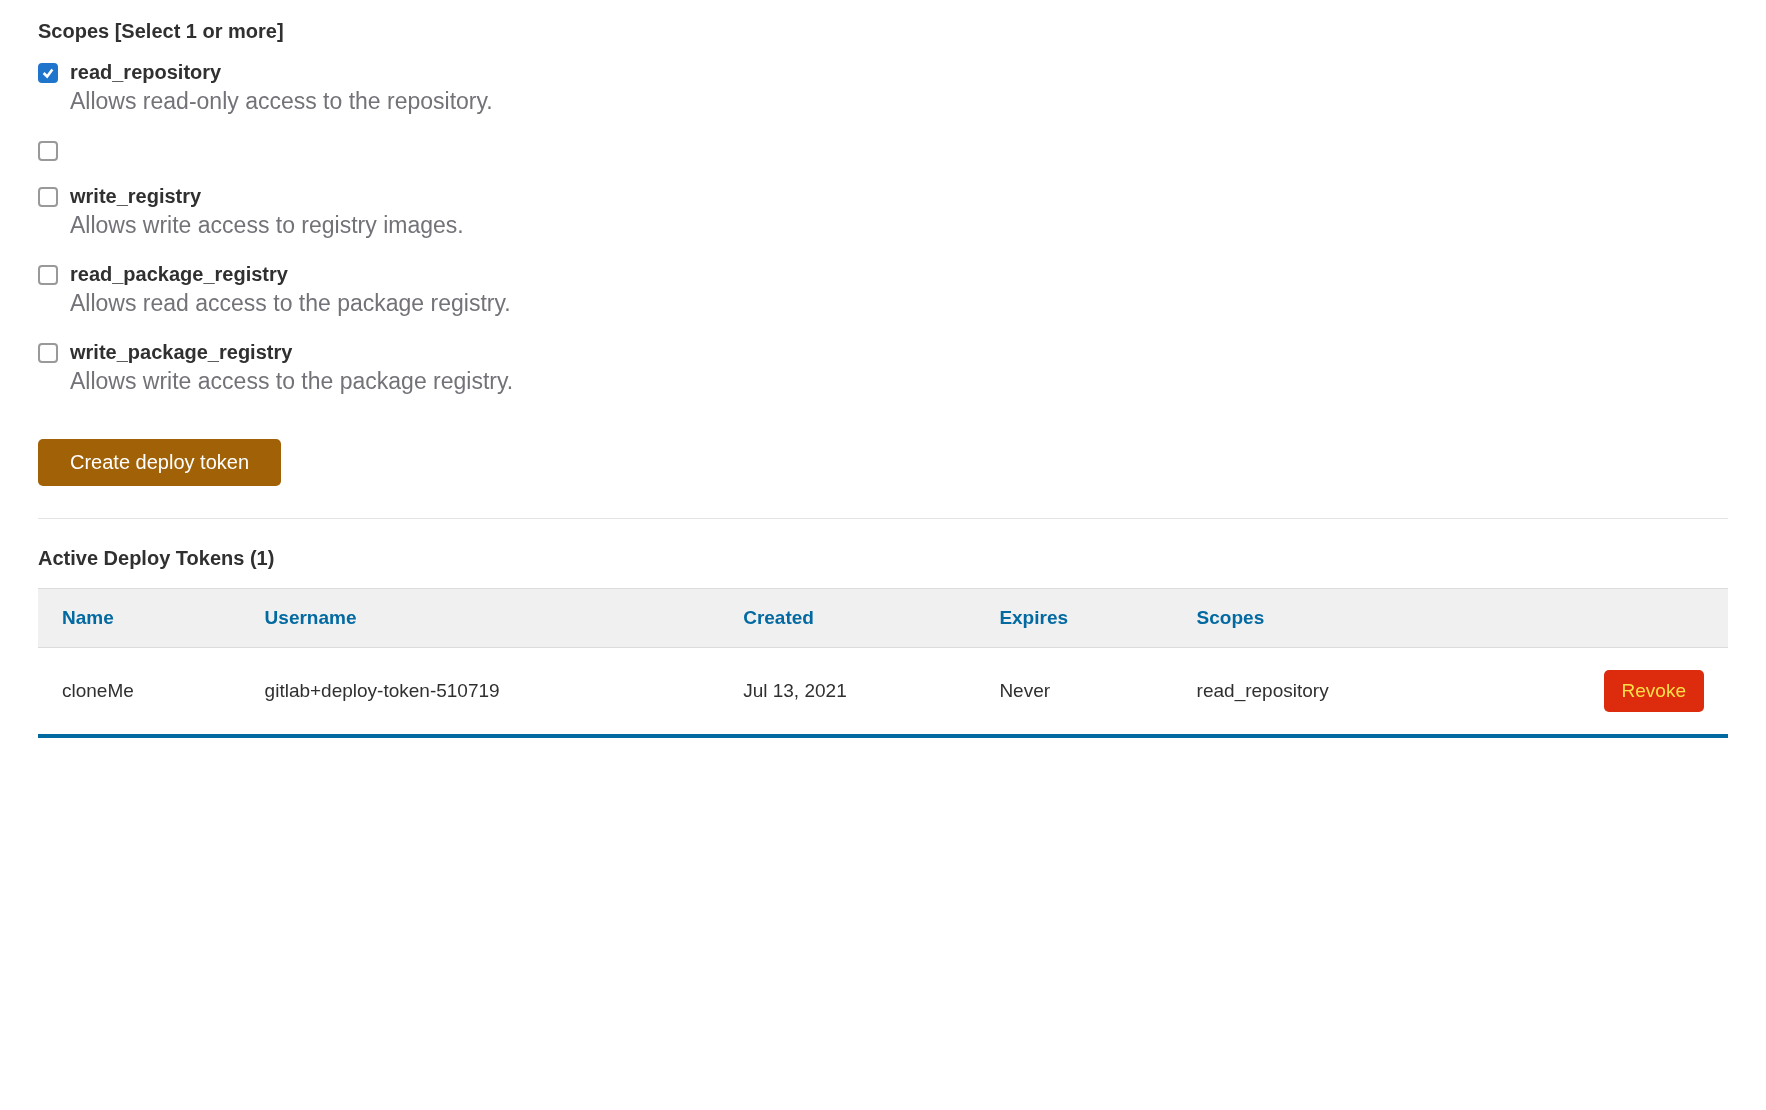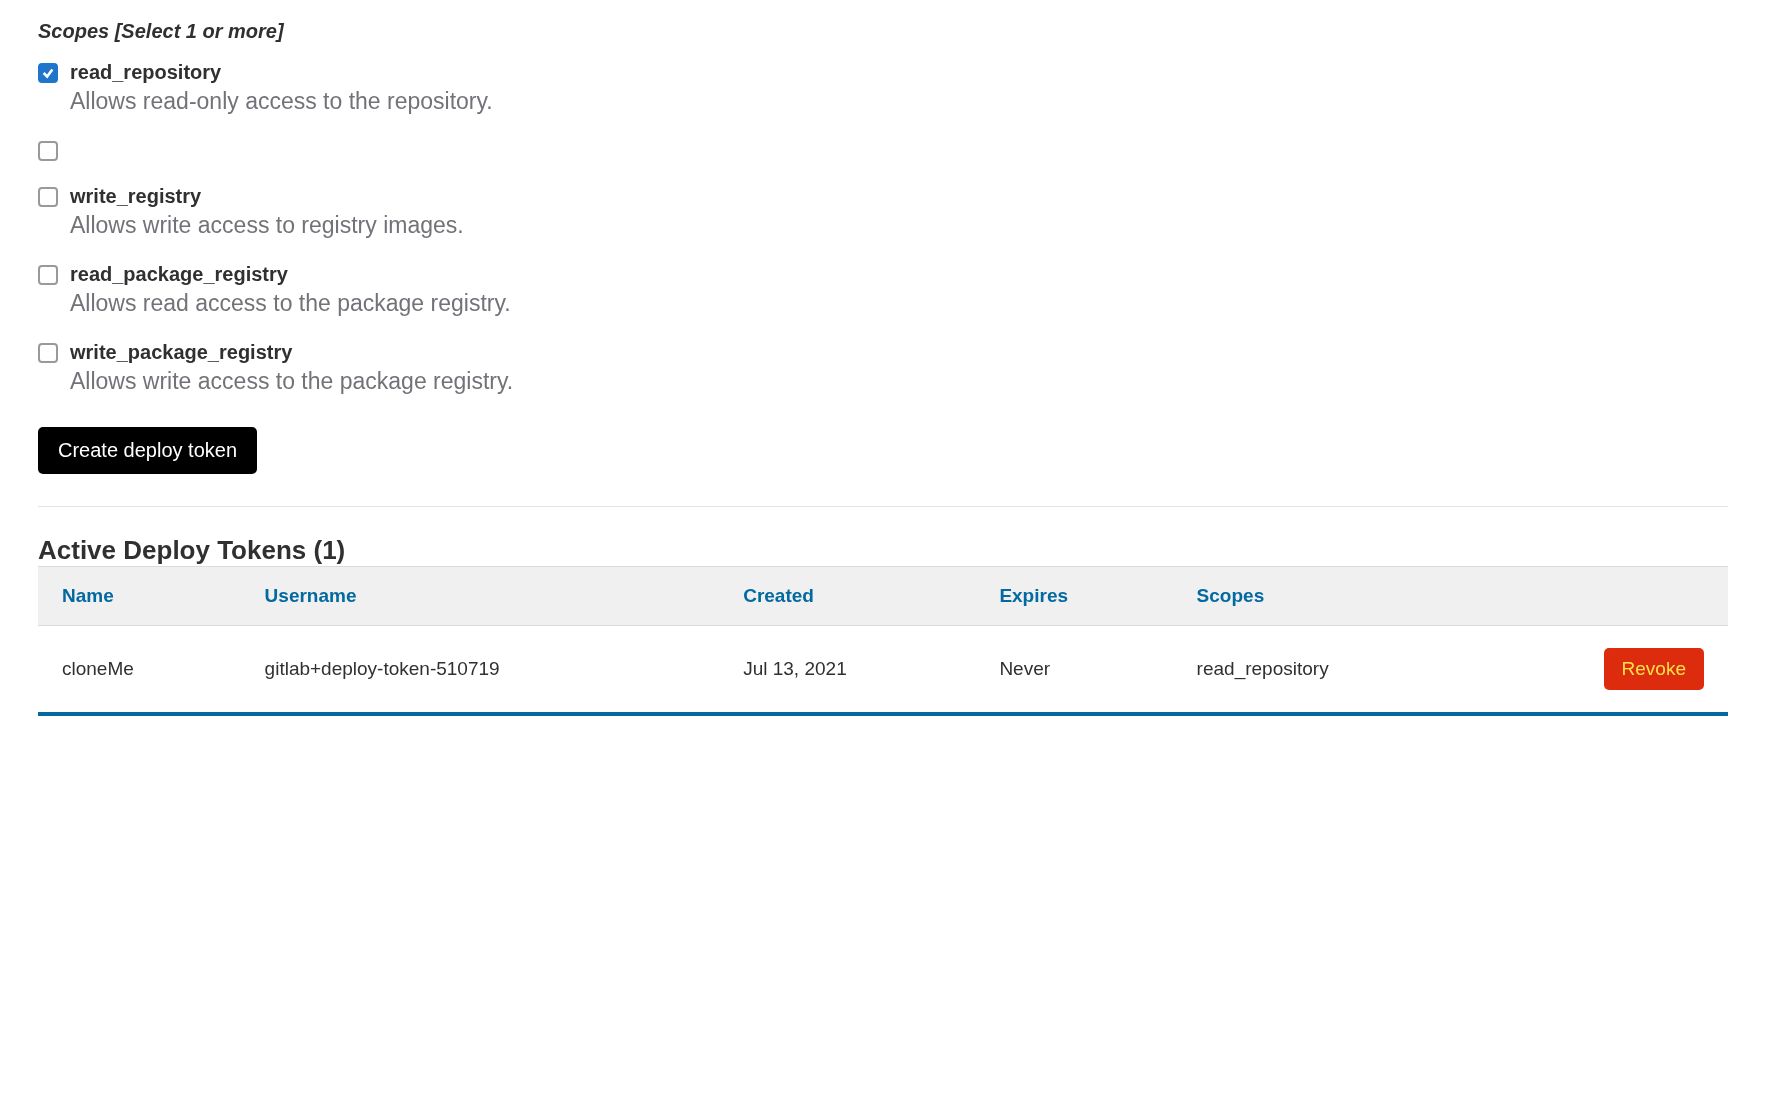--- a/index.html
+++ b/index.html
@@ -12,21 +12,20 @@
       background: #ffffff;
       color: #303030;
       padding: 20px 38px;
       font-size: 16px;
     }
     .section-title {
       font-weight: 700;
       font-size: 20px;
       color: #303030;
       margin-bottom: 18px;
-      font-style: italic;
     }
     .scope-item {
       display: flex;
       align-items: flex-start;
       margin-bottom: 24px;
       gap: 12px;
     }
     .checkbox {
       width: 20px;
       height: 20px;
@@ -63,38 +62,39 @@
     .scope-label {
       font-weight: 700;
       font-size: 20px;
       color: #303030;
     }
     .scope-desc {
       font-size: 23px;
       color: #737278;
     }
     .btn-primary {
-      background: #000000;
+      background: #a16207;
       color: #fff;
       border: none;
-      padding: 12px 20px;
+      padding: 12px 32px;
       font-size: 20px;
       border-radius: 5px;
       cursor: pointer;
-      margin-top: 8px;
+      margin-top: 20px;
     }
     .divider {
       border: none;
       border-top: 1px solid #e3e3e3;
       margin: 32px 0 28px 0;
     }
     .subsection-title {
       font-weight: 700;
-      font-size: 26px;
-      color: #303030;
+      font-size: 20px;
+      color: #303030;
+      margin-bottom: 18px;
     }
     table {
       width: 100%;
       border-collapse: collapse;
       font-size: 19px;
     }
     thead th {
       text-align: left;
       background: #f0f0f0;
       border-top: 1px solid #dbdbdb;

